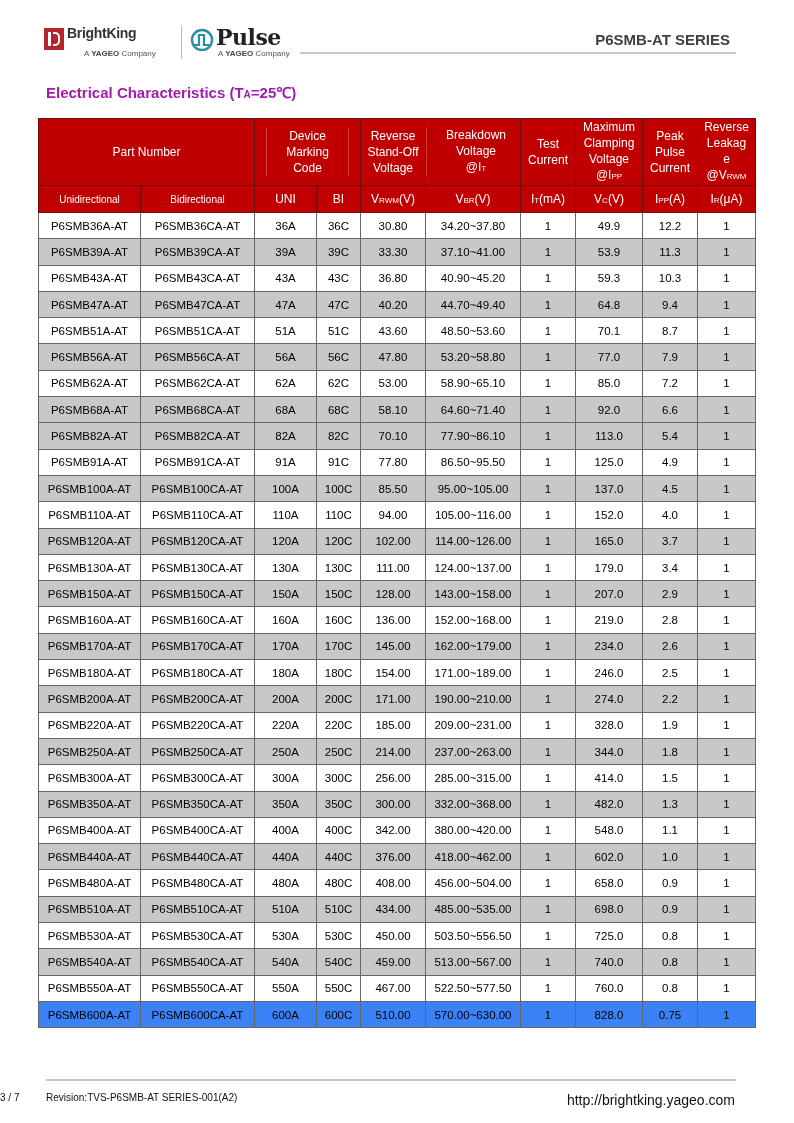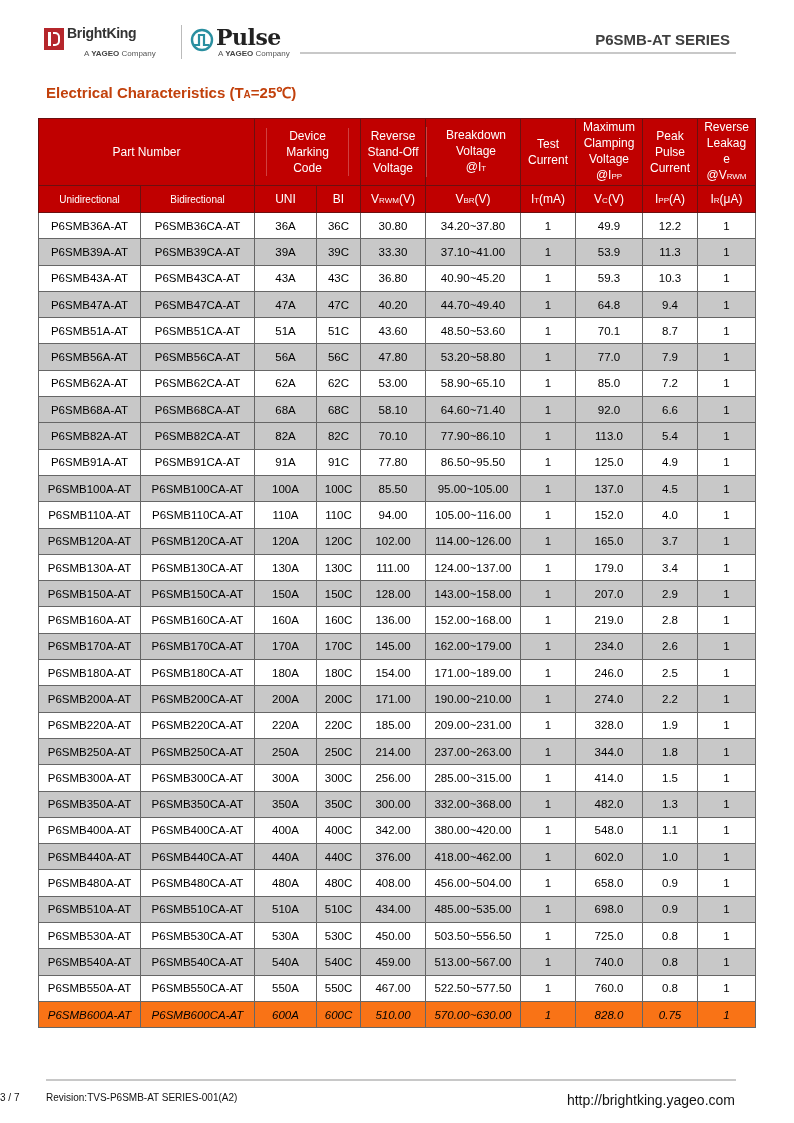--- a/index.html
+++ b/index.html
@@ -17,36 +17,36 @@
   .bk-sub b { font-weight: bold; color: #444; }
   .logo-sep { position: absolute; left: 181px; top: 25px; width: 1px; height: 34px; background: #bbb; }
   .logo-pulse { position: absolute; left: 190px; top: 25px; width: 120px; height: 34px; }
   .pulse-mark { position: absolute; left: 0; top: 3px; width: 24px; height: 24px; }
   .pulse-name { position: absolute; left: 26px; top: -1px; font-size: 22px; font-weight: bold; color: #222; font-family: "DejaVu Serif", serif; letter-spacing: -0.5px; }
   .pulse-sub { position: absolute; left: 28px; top: 24px; font-size: 8px; color: #555; white-space: nowrap; }
   .pulse-sub b { font-weight: bold; color: #444; }
   .header-rule { position: absolute; left: 300px; top: 52px; width: 436px; height: 2px; background: #c8c8c8; }
   .series-title { position: absolute; right: 64px; top: 31px; font-size: 15px; font-weight: bold; color: #404040; }
 
-  .section-title { position: absolute; left: 46px; top: 82px; font-size: 15px; font-weight: bold; color: #c2410c; white-space: nowrap; }
+  .section-title { position: absolute; left: 46px; top: 82px; font-size: 15px; font-weight: bold; color: #a21caf; white-space: nowrap; }
   .section-title sub { font-size: 10px; vertical-align: baseline; position: relative; top: 0; }
 
   
   .table-wrap { position: absolute; left: 38px; top: 118px; width: 717px; }
   table { border-collapse: collapse; width: 717px; table-layout: fixed; }
   td, th { padding: 0; text-align: center; font-size: 12px; white-space: nowrap; overflow: hidden; }
   thead th { background: #c00000; color: #fff; font-weight: normal; border: 1px solid #6b1010; }
   thead tr.h1 th { height: 66px; font-size: 12px; line-height: 16px; }
   thead tr.h2 th { height: 26px; font-size: 10px; }
   thead tr.h2 th.sm { font-size: 12px; }
   .inner { display: inline-block; border-left: 1px solid rgba(255,255,255,0.25); border-right: 1px solid rgba(255,255,255,0.25); padding: 0 19px; }
   .subs { font-size: 8px; }
   tbody td { height: 25.3px; border: 1px solid #666; font-size: 11.5px; }
   tbody tr.alt td { background: #c8c8c8; }
-  tbody tr.last td { background: #f97316; font-style: italic; }
+  tbody tr.last td { background: #3b82f6; }
   tbody td.vc, tbody td.ipp { border-left: 1px solid #000; }
 
   
   .footer-rule { position: absolute; left: 46px; top: 1079px; width: 690px; height: 2px; background: #c8c8c8; }
   .footer-left { position: absolute; left: 46px; top: 1092px; font-size: 10px; color: #111; }
   .footer-mid { position: absolute; left: 0; width: 794px; top: 1092px; font-size: 10px; color: #111; }
   .footer-right { position: absolute; right: 59px; top: 1092px; font-size: 14px; color: #111; }
 </style>
 </head>
 <body>

